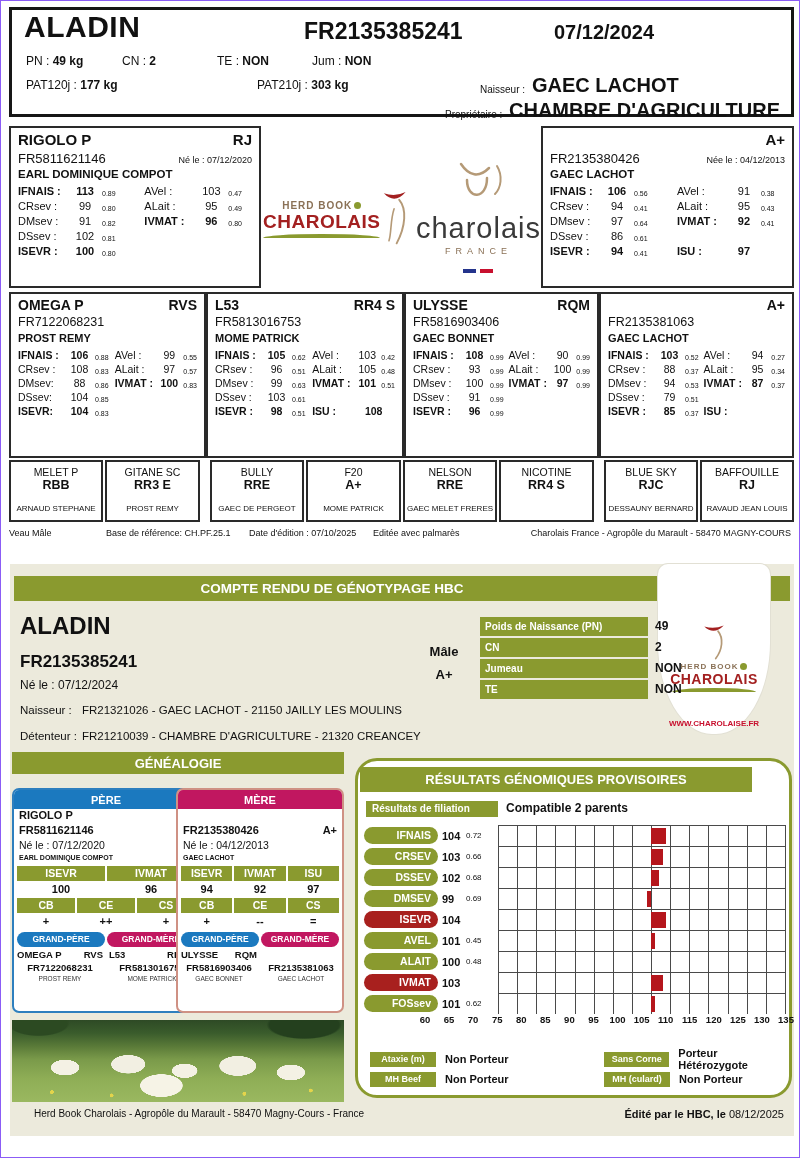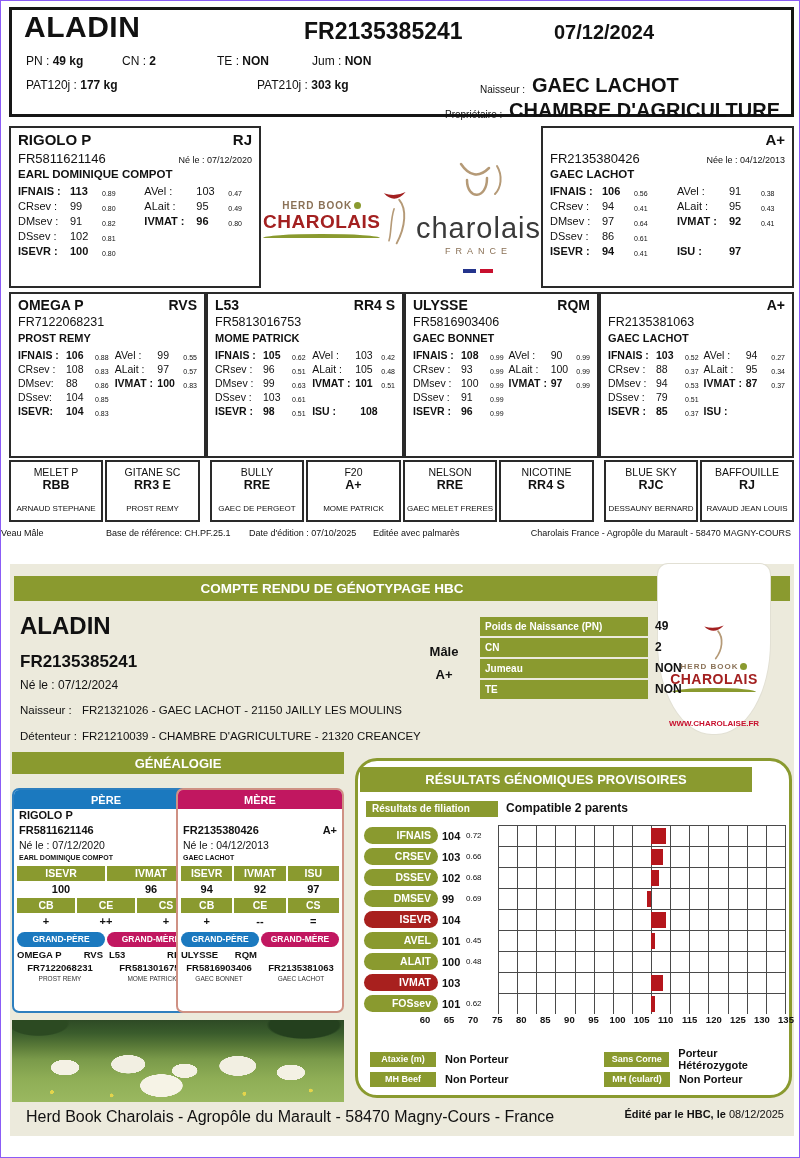--- a/index.html
+++ b/index.html
@@ -23,21 +23,21 @@
 .pbox{position:absolute;border:2px solid #2a2a2a;background:#fff;padding:3px 7px}
 .bx-top{display:flex;justify-content:space-between;font-weight:800;font-size:15px;min-height:20px}
 .bx-id{display:flex;justify-content:space-between;align-items:baseline;font-size:13px;min-height:16px}
 .bx-born{font-size:9px}
 .bx-owner{font-weight:800;font-size:11.5px;margin:1px 0 4px;min-height:13px}
 .bx-stats{display:flex}
 .bx-stats .col{width:54%}
 .bx-stats .col:last-child{width:46%}
 .sl{display:flex;align-items:baseline;font-size:11px;height:15px}
 .sl .lab{width:52px}
-.sl .val{width:30px;text-align:left}
+.sl .val{width:30px;text-align:center}
 .sl .cd{font-size:7px;margin-left:2px;transform:translateY(1px)}
 .sm .bx-top{font-size:14px;min-height:18px}
 .sm .bx-id{font-size:12.5px}
 .sm .bx-owner{font-size:11px}
 .sm .sl{font-size:10.5px;height:14px}
 .sm .sl .lab{width:48px}
 .sm .sl .val{width:27px}
 
 .ggp{position:absolute;top:459px;height:62px;border:2px solid #2a2a2a;background:#fff;text-align:center;padding-top:4px}
 .ggp .n{font-size:10.5px}
@@ -109,21 +109,21 @@
  radial-gradient(24px 13px at 35% 54%,#f2efe2 0 70%,transparent 72%),
  radial-gradient(18px 10px at 52% 62%,#f4f1e4 0 70%,transparent 72%),
  radial-gradient(26px 14px at 68% 56%,#f2efe2 0 70%,transparent 72%),
  radial-gradient(20px 11px at 84% 64%,#f4f1e4 0 70%,transparent 72%),
  radial-gradient(30px 16px at 45% 80%,#f6f3e6 0 70%,transparent 72%),
  radial-gradient(3px 3px at 12% 88%,#e3d44b 0 60%,transparent 70%),
  radial-gradient(3px 3px at 30% 92%,#e3d44b 0 60%,transparent 70%),
  radial-gradient(3px 3px at 70% 90%,#e3d44b 0 60%,transparent 70%),
  radial-gradient(3px 3px at 90% 86%,#e3d44b 0 60%,transparent 70%),
  linear-gradient(180deg,#2e4a25 0,#3a5c2c 16%,#5a7a38 32%,#7a9a4a 48%,#8fae56 72%,#9ab860 100%)}
-.g-footl{position:absolute;left:16px;top:544px;font-size:16px}
+.g-footl{position:absolute;left:24px;top:544px;font-size:10px}
 .g-edited{position:absolute;right:10px;top:544px;font-size:11px}
 .g-edited b{font-weight:800}
 
 
 .rpanel{position:absolute;left:345px;top:194px;width:437px;height:340px;background:#fff;border:3px solid #8a9a2f;border-radius:22px}
 .r-title{position:absolute;left:2px;top:6px;width:392px;height:25px;background:#8a9a2f;color:#fff;
  font-weight:800;font-size:13px;display:flex;align-items:center;justify-content:center}
 .r-fil-pill{position:absolute;left:8px;top:40px;width:132px;height:16px;background:#8a9a2f;color:#fff;
  font-size:10px;font-weight:800;line-height:16px;padding-left:6px}
 .r-fil-val{position:absolute;left:148px;top:40px;font-size:12px;font-weight:800}
@@ -606,21 +606,21 @@
      <div class="o">DESSAUNY BERNARD</div>
       </div>
       <div class="ggp" style="left:699px;width:94px">
      <div class="n">BAFFOUILLE</div>
      <div class="c">RJ</div>
      <div class="o">RAVAUD JEAN LOUIS</div>
       </div>
     </div>
 
   <div>
-    <span class="abs pfoot" style="left:0;top:527px">Veau Mâle</span>
+    <span class="abs pfoot" style="left:8px;top:527px">Veau Mâle</span>
     <span class="abs pfoot" style="left:105px;top:527px">Base de référence: CH.PF.25.1</span>
     <span class="abs pfoot" style="left:248px;top:527px">Date d'édition : 07/10/2025</span>
     <span class="abs pfoot" style="left:372px;top:527px">Editée avec palmarès</span>
     <span class="abs pfoot" style="right:8px;top:527px">Charolais France - Agropôle du Marault - 58470 MAGNY-COURS</span>
   </div>
 
   <div class="geno">
     <div class="g-title">COMPTE RENDU DE GÉNOTYPAGE HBC</div>
 
     <div class="g-card">

